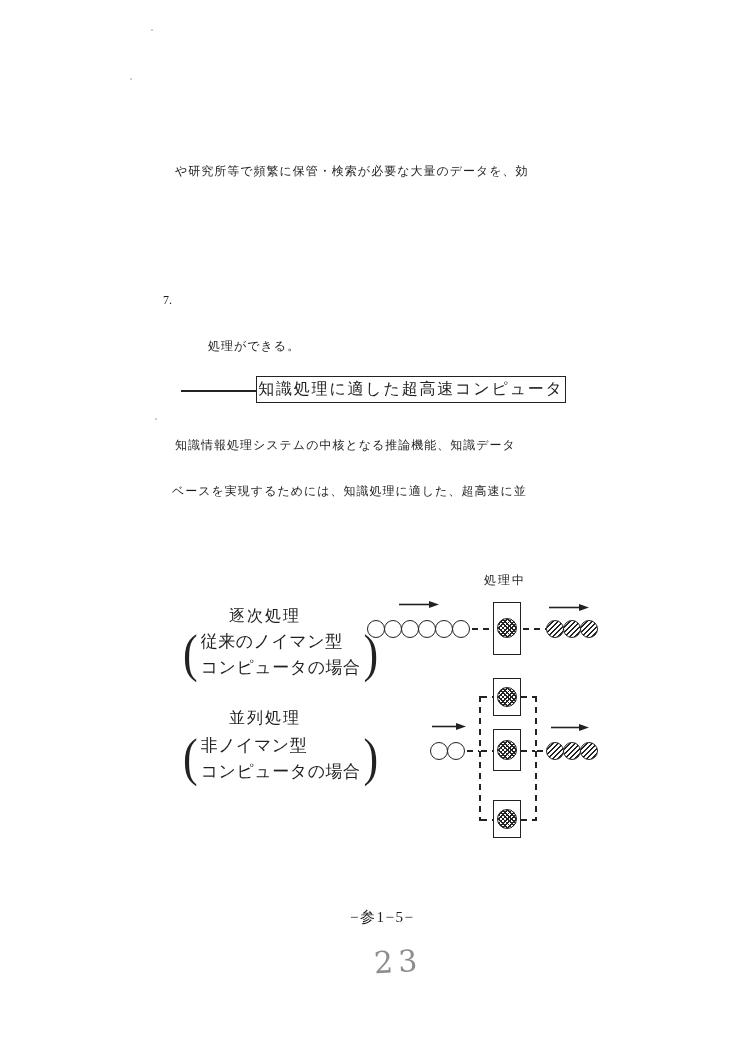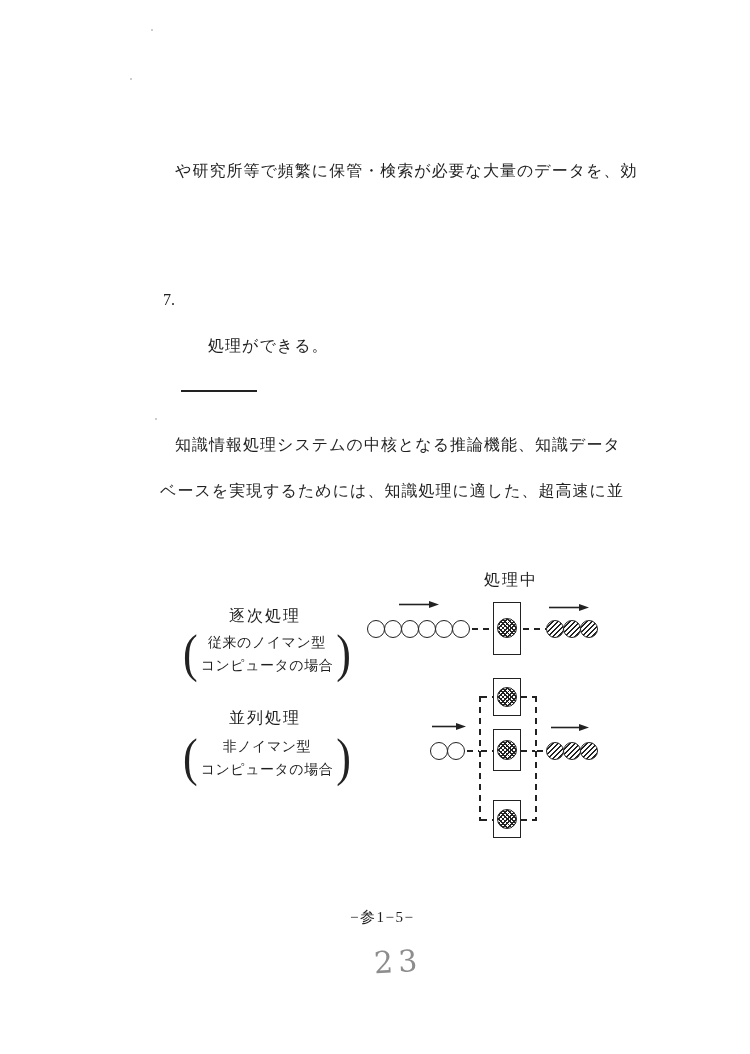--- a/index.html
+++ b/index.html
@@ -7,26 +7,26 @@
     position: relative;
     width: 750px;
     height: 1054px;
     background: #ffffff;
     overflow: hidden;
     font-family: "Liberation Serif", "DejaVu Serif", serif;
     color: #1f1f1f;
   }
   .txt {
     position: absolute;
-    font-size: 16px;
+    font-size: 12px;
     letter-spacing: 1px;
     white-space: nowrap;
     line-height: 20px;
   }
-  .small-note { font-size: 14px; letter-spacing: 0.5px; white-space: nowrap; line-height: 1; text-align: center; }
+  .small-note { font-size: 17px; letter-spacing: 0.5px; white-space: nowrap; line-height: 1; }
   .heading-rule { position: absolute; height: 1.6px; background: #222; }
   .heading-box {
     position: absolute;
     border: 1.7px solid #222;
     box-sizing: border-box;
     text-align: center;
     font-size: 16px;
     letter-spacing: 1.8px;
     line-height: 24px;
     background: #fff;
@@ -80,23 +80,24 @@
 <body>
 
 <div class="page">
 
   <div class="txt" style="left:175px; top:161px;">や研究所等で頻繁に保管・検索が必要な大量のデータを、効</div>
 
   <div class="txt" style="left:163px; top:290px; letter-spacing:0;">7.</div>
   <div class="txt" style="left:208px; top:336px;">処理ができる。</div>
 
   <div class="heading-rule" style="left:181px; top:390px; width:76px;"></div>
+  <div class="heading-box" style="left:256px; top:376px; width:310px; height:27px;">知識処理に適した超高速コンピュータ</div>
 
   <div class="txt" style="left:175px; top:435px;">知識情報処理システムの中核となる推論機能、知識データ</div>
-  <div class="txt" style="left:160px; top:481px;">ベースを実現するためには、知識処理に適した、超高速に並</div>
+  <div class="txt" style="left:172px; top:481px;">ベースを実現するためには、知識処理に適した、超高速に並</div>
 
   <div class="txt" style="left:484px; top:570px; letter-spacing:2px;">処理中</div>
 
   <div class="diagram-title" style="left:229px; top:606px;">逐次処理</div>
   <div class="note-group" style="left:183px; top:632px;">
     <span class="paren">(</span>
     <span class="note-lines">
       <span class="small-note">従来のノイマン型</span>
       <span class="small-note">コンピュータの場合</span>
     </span>

